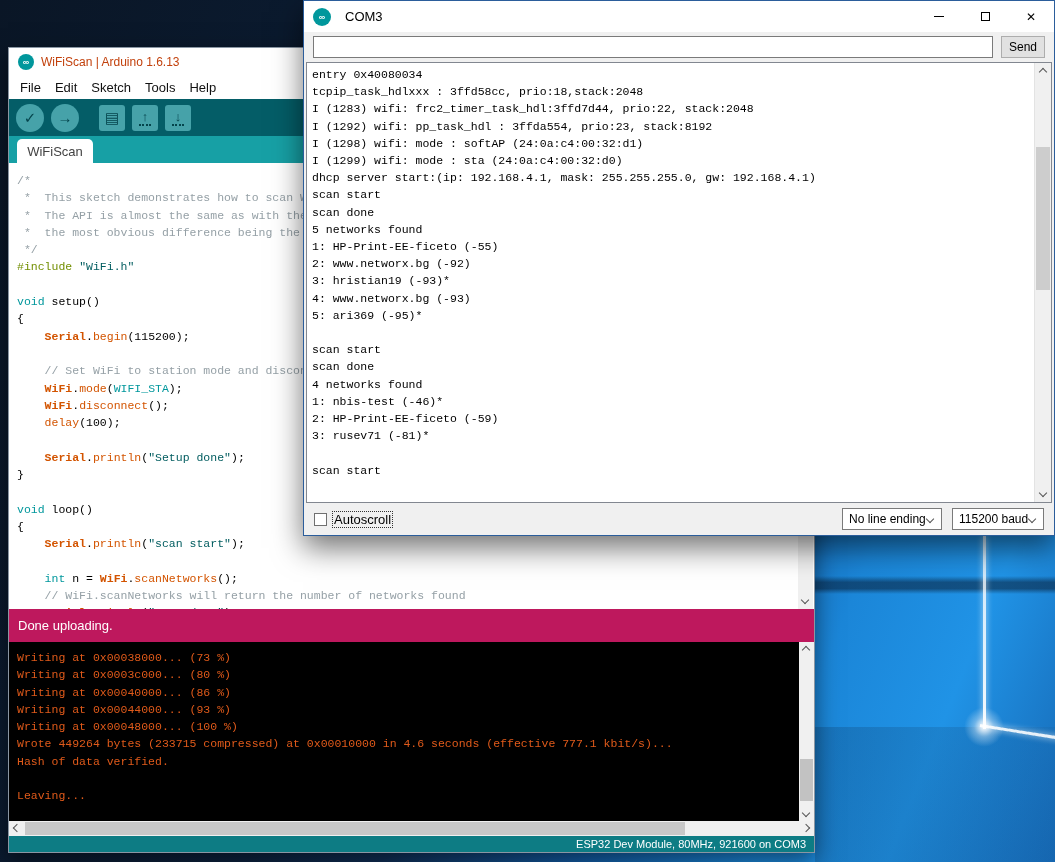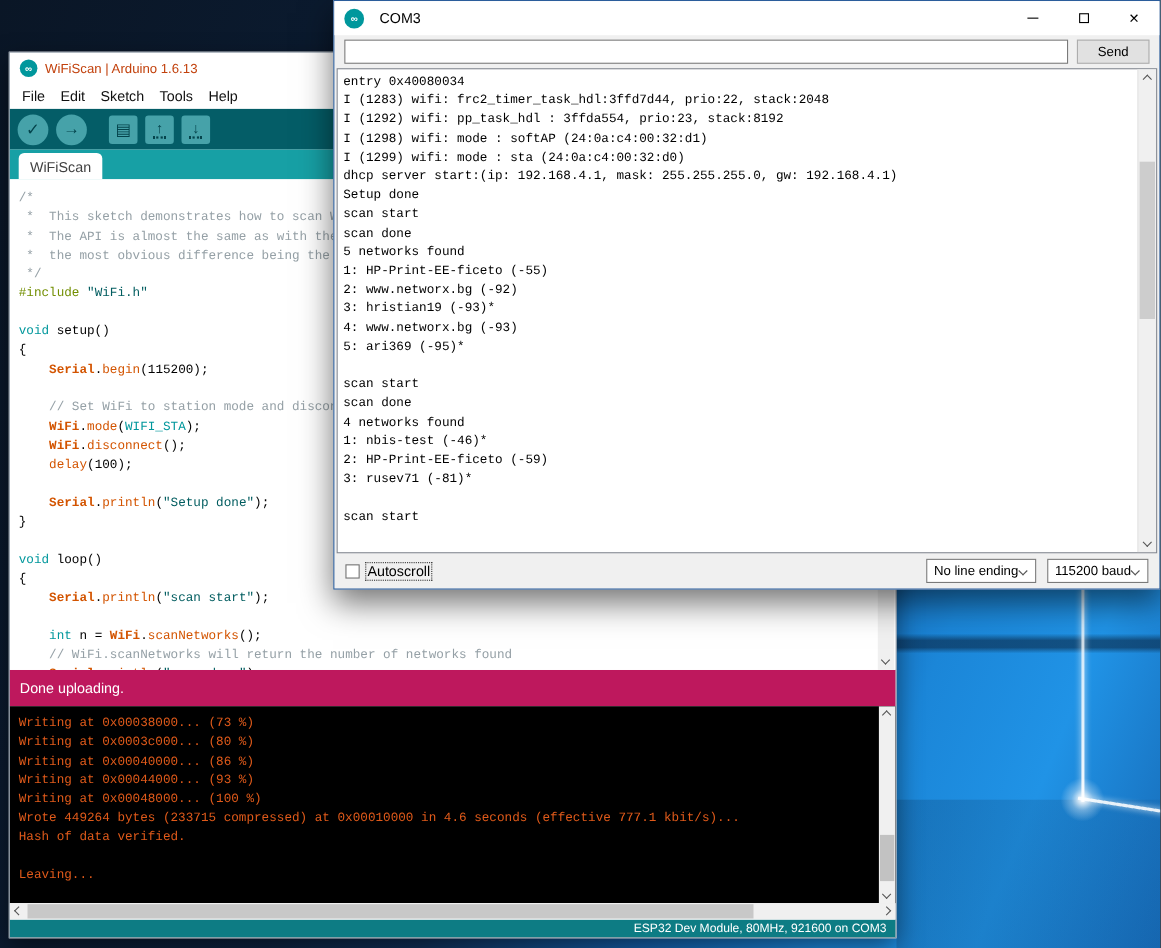--- a/index.html
+++ b/index.html
@@ -75,21 +75,21 @@
     display:flex; flex-direction:column; }
   .ser-titlebar { height:31px; background:#fff; display:flex; align-items:center; padding-left:9px; flex:0 0 auto; }
   .ser-title { font-size:13px; color:#000; margin-left:7px; }
   .ser-caption-btns { margin-left:auto; display:flex; height:31px; }
   .cap-btn { width:46px; height:31px; display:flex; align-items:center; justify-content:center; }
   .glyph-min { width:10px; height:1px; background:#000; }
   .glyph-max { width:9px; height:9px; border:1px solid #000; }
   .glyph-close { font-size:12px; color:#000; line-height:1; }
   .ser-inputrow { height:30px; display:flex; align-items:center; padding:0 9px; gap:8px; flex:0 0 auto; }
   .ser-input { flex:1; height:22px; background:#fff; border:1px solid #7a7a7a; font-size:12px; padding:0 4px; outline:none; }
-  .ser-send { width:66px; height:22px; background:#e1e1e1; border:1px solid #adadad; font-size:12px; color:#000; }
+  .ser-send { width:44px; height:22px; background:#e1e1e1; border:1px solid #adadad; font-size:12px; color:#000; }
   .ser-output { position:relative; margin:0 2px; height:441px; background:#fff; border:1px solid #828790;
     padding:3px 22px 0 5px; overflow:hidden; flex:0 0 auto; }
   .mon-line { font-family:"Liberation Mono","DejaVu Sans Mono",monospace; font-size:11.5px; line-height:17.2px; white-space:pre; color:#000; }
   .mon-scroll { position:absolute; right:0; top:0; bottom:0; width:17px; background:#f0f0f0; border-left:1px solid #e3e3e3; }
   .mon-scroll .chev.up { position:absolute; top:6px; left:5px; }
   .mon-scroll .chev.down { position:absolute; bottom:6px; left:5px; }
   .mon-thumb { position:absolute; left:1px; right:1px; top:84px; height:143px; background:#cdcdcd; }
   .ser-bottombar { height:32px; display:flex; align-items:center; padding:0 10px; flex:1 1 auto; }
   .checkbox { width:13px; height:13px; background:#fff; border:1px solid #707070; margin-right:6px; }
   .autoscroll-label { font-size:13px; color:#000; outline:1px dotted #333; padding:0 1px; }
@@ -247,26 +247,26 @@
     </div>
 
     <div class="ser-inputrow">
       <input class="ser-input" type="text" value="" style="">
       <button class="ser-send">Send</button>
     </div>
 
     <div class="ser-output mono">
       <div id="monitor-area">
           <div class="mon-line">entry 0x40080034</div>
+          <div class="mon-line">tcpip_task_hdlxxx : 3ffd58cc, prio:18,stack:2048</div>
           <div class="mon-line">I (1283) wifi: frc2_timer_task_hdl:3ffd7d44, prio:22, stack:2048</div>
           <div class="mon-line">I (1292) wifi: pp_task_hdl : 3ffda554, prio:23, stack:8192</div>
           <div class="mon-line">I (1298) wifi: mode : softAP (24:0a:c4:00:32:d1)</div>
           <div class="mon-line">I (1299) wifi: mode : sta (24:0a:c4:00:32:d0)</div>
           <div class="mon-line">dhcp server start:(ip: 192.168.4.1, mask: 255.255.255.0, gw: 192.168.4.1)</div>
-          <div class="mon-line">Setup done</div>
           <div class="mon-line">scan start</div>
           <div class="mon-line">scan done</div>
           <div class="mon-line">5 networks found</div>
           <div class="mon-line">1: HP-Print-EE-ficeto (-55)</div>
           <div class="mon-line">2: www.networx.bg (-92)</div>
           <div class="mon-line">3: hristian19 (-93)*</div>
           <div class="mon-line">4: www.networx.bg (-93)</div>
           <div class="mon-line">5: ari369 (-95)*</div>
           <div class="mon-line">&nbsp;</div>
           <div class="mon-line">scan start</div>

